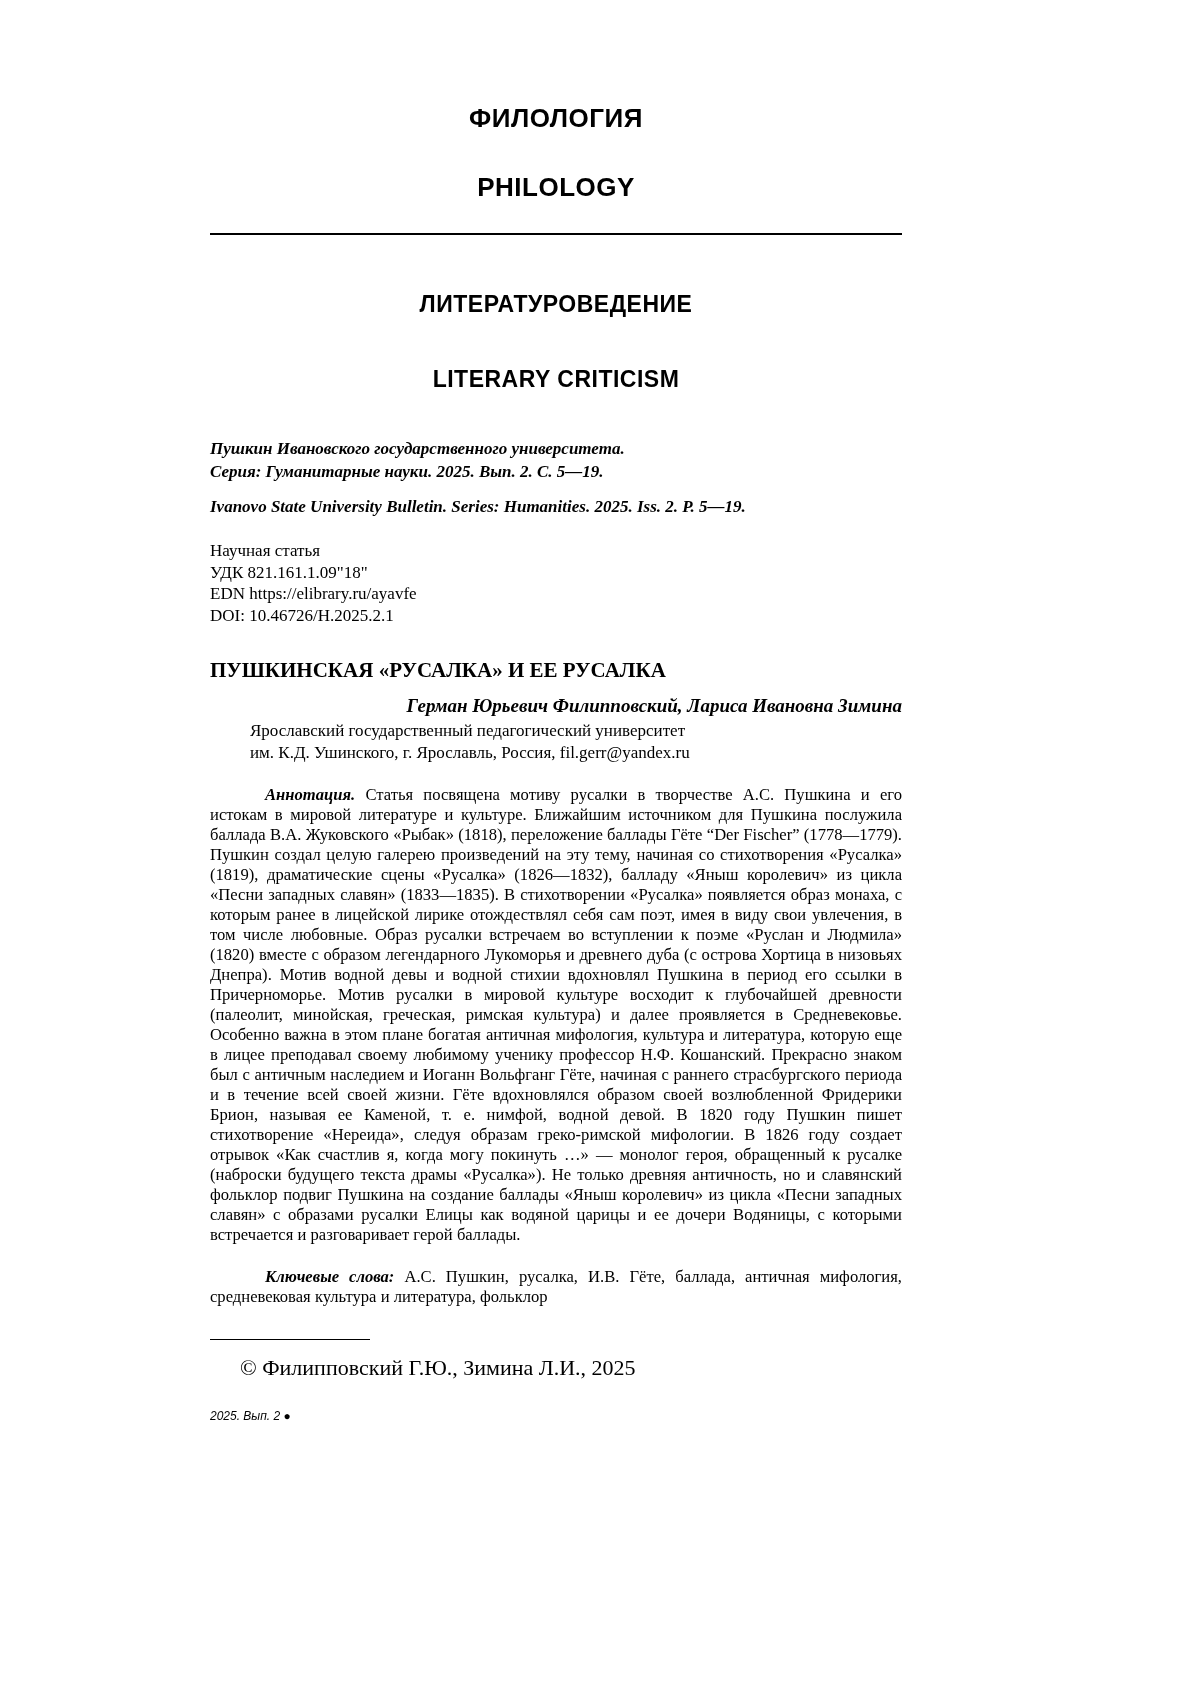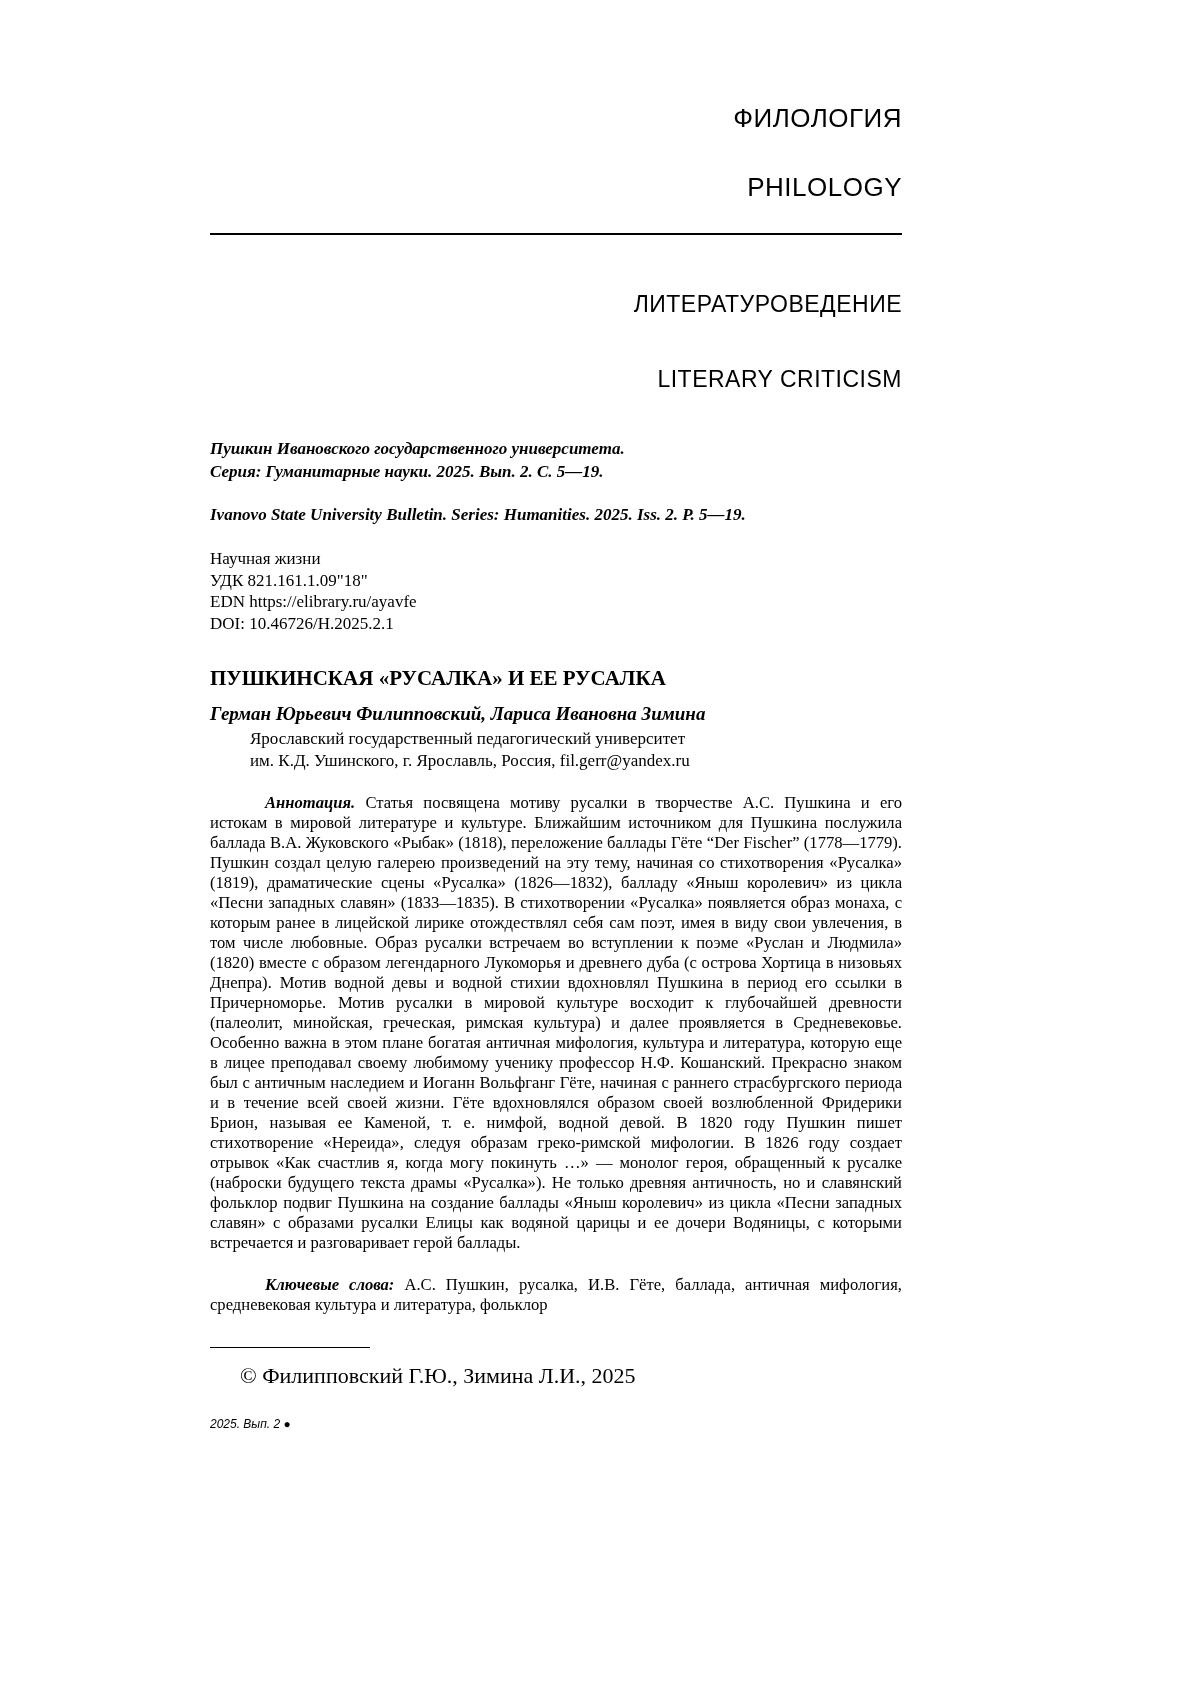--- a/index.html
+++ b/index.html
@@ -14,23 +14,23 @@
     font-family: "Liberation Serif", serif;
     overflow: hidden;
   }
   .content {
     position: absolute;
     left: 210px;
     top: 0;
     width: 692px;
   }
   .section-head {
-    text-align: right;
+    text-align: center;
     font-family: "Liberation Sans", sans-serif;
-    font-weight: normal;
+    font-weight: bold;
     letter-spacing: 0.5px;
   }
   .lvl1 { font-size: 26px; }
   .lvl1.first { margin-top: 103px; }
   .lvl1 + .lvl1 { margin-top: 38px; }
   hr.rule {
     border: none;
     border-top: 2px solid #000;
     margin: 30px 0 0 0;
     width: 100%;
@@ -39,40 +39,41 @@
   .lvl2.ru { margin-top: 56px; }
   .lvl2.en { margin-top: 48px; }
 
   .journal-info {
     margin-top: 44px;
     font-weight: bold;
     font-style: italic;
     font-size: 17px;
     line-height: 23px;
   }
-  .journal-info .en-line { margin-top: 20px; }
+  .journal-info .en-line { margin-top: 12px; }
 
   .meta {
     margin-top: 22px;
     font-size: 17px;
     line-height: 21.5px;
   }
 
   .title {
     margin-top: 32px;
     font-weight: bold;
     font-size: 21px;
     line-height: 24px;
   }
   .authors {
     margin-top: 12px;
     font-weight: bold;
     font-style: italic;
     font-size: 19px;
     line-height: 23px;
+    text-align: right;
   }
   .affiliation {
     margin-top: 3px;
     font-size: 17px;
     line-height: 21.5px;
     margin-left: 40px;
   }
 
   p.abstract, p.keywords {
     margin: 22px 0 0 0;
@@ -120,21 +121,21 @@
     <div class="section-head lvl2 ru">ЛИТЕРАТУРОВЕДЕНИЕ</div>
     <div class="section-head lvl2 en">LITERARY CRITICISM</div>
 
     <div class="journal-info">
       <div>Пушкин Ивановского государственного университета.</div>
       <div>Серия: Гуманитарные науки. 2025. Вып. 2. С. 5—19.</div>
       <div class="en-line">Ivanovo State University Bulletin. Series: Humanities. 2025. Iss. 2. P. 5—19.</div>
     </div>
 
     <div class="meta">
-      <div>Научная жизни</div>
+      <div>Научная статья</div>
       <div>УДК 821.161.1.09"18"</div>
       <div>EDN https://elibrary.ru/ayavfe</div>
       <div>DOI: 10.46726/H.2025.2.1</div>
     </div>
 
     <div class="title">ПУШКИНСКАЯ «РУСАЛКА» И ЕЕ РУСАЛКА</div>
 
     <div class="authors">Герман Юрьевич Филипповский, Лариса Ивановна Зимина</div>
 
     <div class="affiliation">

